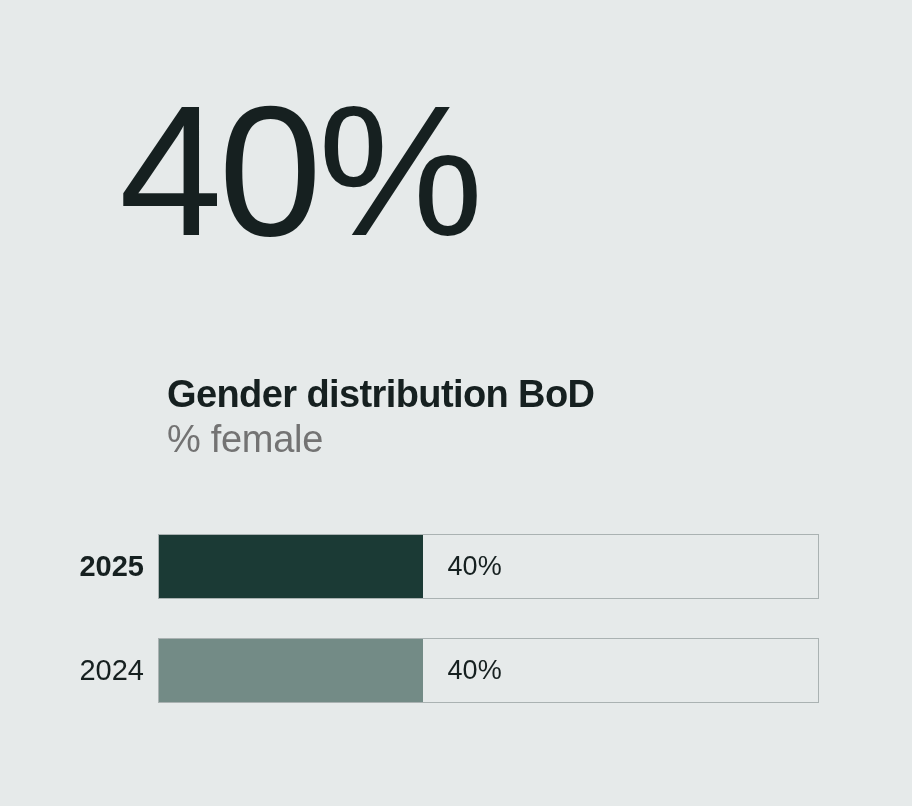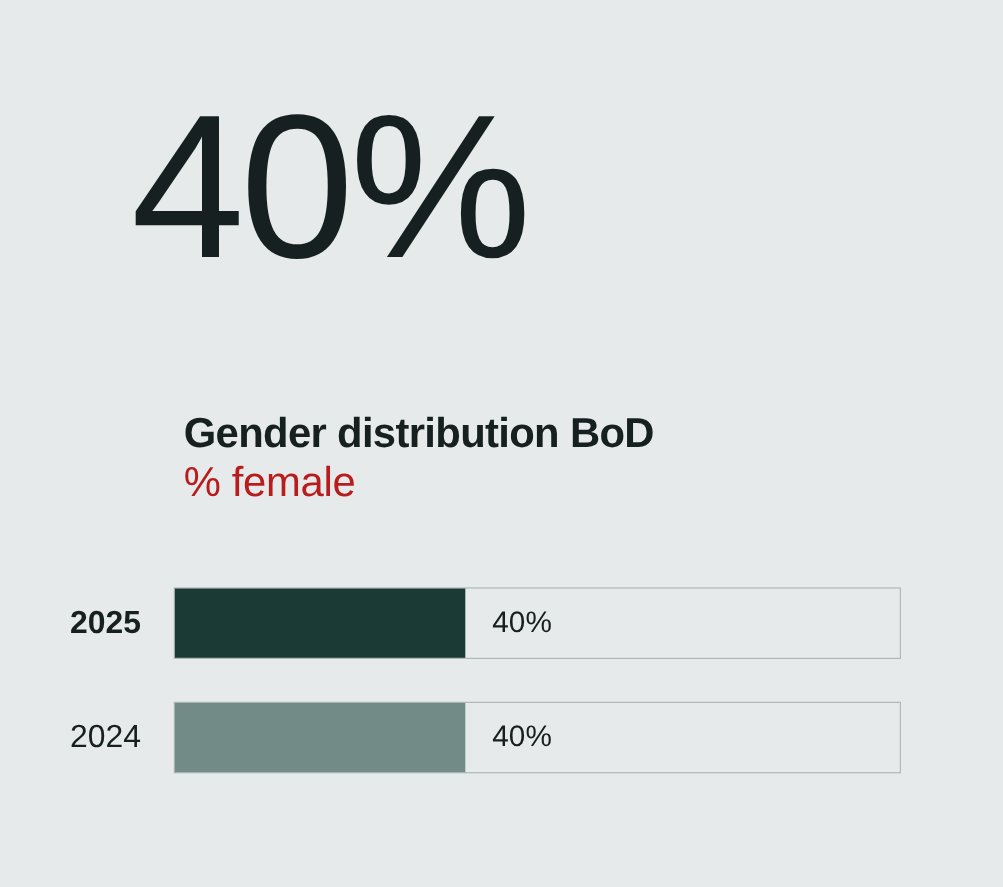--- a/index.html
+++ b/index.html
@@ -45,42 +45,42 @@
     font-weight: 700;
     line-height: 1.18;
     letter-spacing: -0.6px;
     color: #162020;
   }
   .chart-subtitle {
     font-size: 38px;
     font-weight: 400;
     line-height: 1.18;
     letter-spacing: -0.3px;
-    color: #b91c1c;
+    color: #737373;
   }
 
   .bars {
     margin-top: 72px;
   }
 
   .bar-row {
     position: relative;
     height: 65px;
     margin-bottom: 39px;
     display: flex;
     align-items: center;
   }
   .bar-row:last-child {
     margin-bottom: 0;
     border-radius: 15px;
   }
 
   .bar-label {
     width: 110px;
-    text-align: center;
+    text-align: right;
     padding-right: 14px;
     box-sizing: border-box;
     font-size: 29px;
     line-height: 1;
     color: #162020;
     flex: 0 0 auto;
   }
   .bar-label.is-current {
     font-weight: 700;
   }

